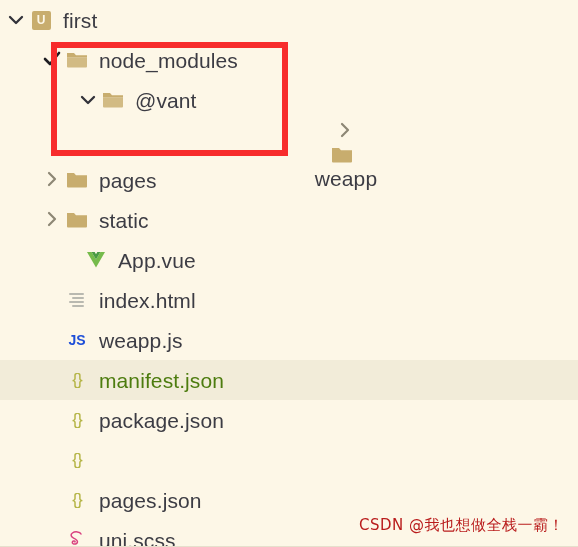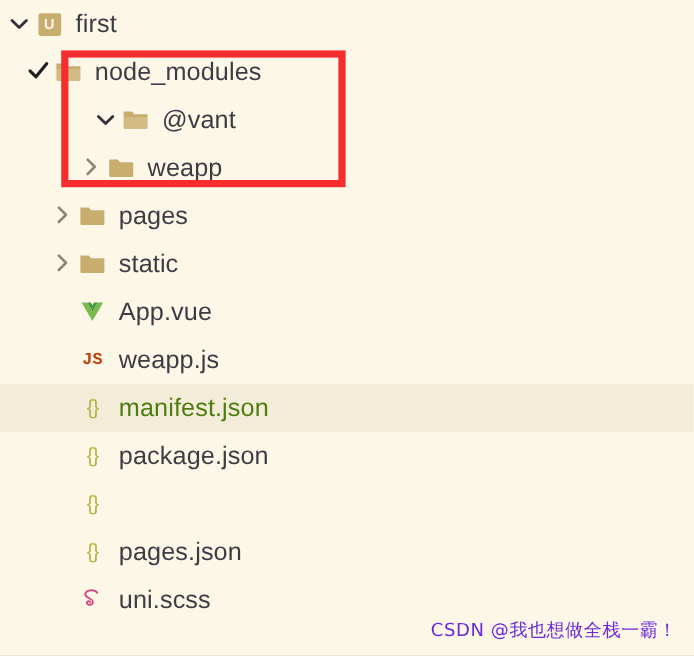--- a/index.html
+++ b/index.html
@@ -79,43 +79,43 @@
 
   .jsonicon {
     font-size: 17px;
     color: #b3b342;
     font-family: "Liberation Sans", sans-serif;
     letter-spacing: -1px;
   }
   .jsicon {
     font-size: 14px;
     font-weight: bold;
-    color: #c2410c;
-    font-family: Liberation Mono, monospace;
+    color: #1d4ed8;
+    font-family: Liberation Sans, sans-serif;
   }
 
   
   #redbox {
     position: absolute;
     left: 51px;
     top: 42px;
     width: 237px;
     height: 114px;
     border: 6px solid #f72c2c;
     box-sizing: border-box;
     pointer-events: none;
     z-index: 5;
   }
 
   #watermark {
     position: absolute;
     right: 14px;
     bottom: 12px;
     font-size: 15px;
-    color: #6d28d9;
+    color: #b91c1c;
     font-family: "DejaVu Sans", sans-serif;
     letter-spacing: 0.5px;
     white-space: nowrap;
   }
 
   #bottomrule {
     position: absolute;
     left: 0;
     right: 0;
     bottom: 0;
@@ -133,21 +133,21 @@
           <path d="M4 8 L10 14 L16 8" fill="none" stroke="#32323a" stroke-width="2.3" stroke-linecap="round" stroke-linejoin="round"></path>
         </svg>
       </span>
       <span class="ficon">
         <div class="uni-badge">
           <span>U</span>
         </div>
       </span>
       <span class="label">first</span>
     </div>
-    <div class="row" style="padding-left: 22px;">
+    <div class="row" style="padding-left: 42px;">
       <span class="twisty">
         <svg width="20" height="20" viewBox="0 0 20 20" xmlns="http://www.w3.org/2000/svg">
           <path d="M3 10 L8 15 L17 4" fill="none" stroke="#1d1d22" stroke-width="2.6" stroke-linecap="round" stroke-linejoin="round"></path>
         </svg>
       </span>
       <span class="ficon">
         <svg width="22" height="22" viewBox="0 0 22 22" xmlns="http://www.w3.org/2000/svg">
           <path d="M1 4 h7 l2 2.2 h11 v2.2 h-20 z" fill="#c8ad6e"></path>
           <path d="M1 8.6 h20 v8.9 a1 1 0 0 1 -1 1 h-18 a1 1 0 0 1 -1 -1 z" fill="#c8ad6e" opacity="0.82"></path>
         </svg>
@@ -161,21 +161,21 @@
         </svg>
       </span>
       <span class="ficon">
         <svg width="22" height="22" viewBox="0 0 22 22" xmlns="http://www.w3.org/2000/svg">
           <path d="M1 4 h7 l2 2.2 h11 v2.2 h-20 z" fill="#c8ad6e"></path>
           <path d="M1 8.6 h20 v8.9 a1 1 0 0 1 -1 1 h-18 a1 1 0 0 1 -1 -1 z" fill="#c8ad6e" opacity="0.82"></path>
         </svg>
       </span>
       <span class="label">@vant</span>
     </div>
-    <div class="row" style="padding-left: 66px;">
+    <div class="row" style="padding-left: 114px; flex-direction: column;">
       <span class="twisty">
         <svg width="20" height="20" viewBox="0 0 20 20" xmlns="http://www.w3.org/2000/svg">
           <path d="M7 4 L13 10 L7 16" fill="none" stroke="#8d8775" stroke-width="2.2" stroke-linecap="round" stroke-linejoin="round"></path>
         </svg>
       </span>
       <span class="ficon">
         <svg width="22" height="22" viewBox="0 0 22 22" xmlns="http://www.w3.org/2000/svg">
           <path d="M1 4 h7 l2 2.2 h11 v11.3 a1 1 0 0 1 -1 1 h-18 a1 1 0 0 1 -1 -1 z" fill="#c8ad6e"></path>
         </svg>
       </span>
@@ -200,33 +200,45 @@
           <path d="M7 4 L13 10 L7 16" fill="none" stroke="#8d8775" stroke-width="2.2" stroke-linecap="round" stroke-linejoin="round"></path>
         </svg>
       </span>
       <span class="ficon">
         <svg width="22" height="22" viewBox="0 0 22 22" xmlns="http://www.w3.org/2000/svg">
           <path d="M1 4 h7 l2 2.2 h11 v11.3 a1 1 0 0 1 -1 1 h-18 a1 1 0 0 1 -1 -1 z" fill="#c8ad6e"></path>
         </svg>
       </span>
       <span class="label">static</span>
     </div>
-    <div class="row" style="padding-left: 42px;">
+    <div class="row" style="padding-left: 61px;">
       <span class="twisty"></span>
       <span class="ficon">
         <svg width="20" height="22" viewBox="0 0 20 22" xmlns="http://www.w3.org/2000/svg">
           <path d="M1 3 h4.6 L10 10.6 L14.4 3 H19 L10 18.6 z" fill="#76bb4b"></path>
           <path d="M5.6 3 h3.1 L10 5.3 L11.3 3 h3.1 L10 10.6 z" fill="#4a9a44"></path>
         </svg>
       </span>
       <span class="label">App.vue</span>
     </div>
     <div class="row" style="padding-left: 42px;">
       <span class="twisty"></span>
       <span class="ficon">
+        <svg width="18" height="22" viewBox="0 0 18 22" xmlns="http://www.w3.org/2000/svg">
+          <rect x="1" y="4" width="15" height="2" rx="1" fill="#b9b9b0"></rect>
+          <rect x="4" y="8" width="12" height="2" rx="1" fill="#b9b9b0"></rect>
+          <rect x="1" y="12" width="15" height="2" rx="1" fill="#b9b9b0"></rect>
+          <rect x="4" y="16" width="12" height="2" rx="1" fill="#b9b9b0"></rect>
+        </svg>
+      </span>
+      <span class="label">index.html</span>
+    </div>
+    <div class="row" style="padding-left: 42px;">
+      <span class="twisty"></span>
+      <span class="ficon">
         <span class="jsicon">JS</span>
       </span>
       <span class="label">weapp.js</span>
     </div>
     <div class="row selected" style="padding-left: 42px;">
       <span class="twisty"></span>
       <span class="ficon">
         <span class="jsonicon">{}</span>
       </span>
       <span class="label green">manifest.json</span>

